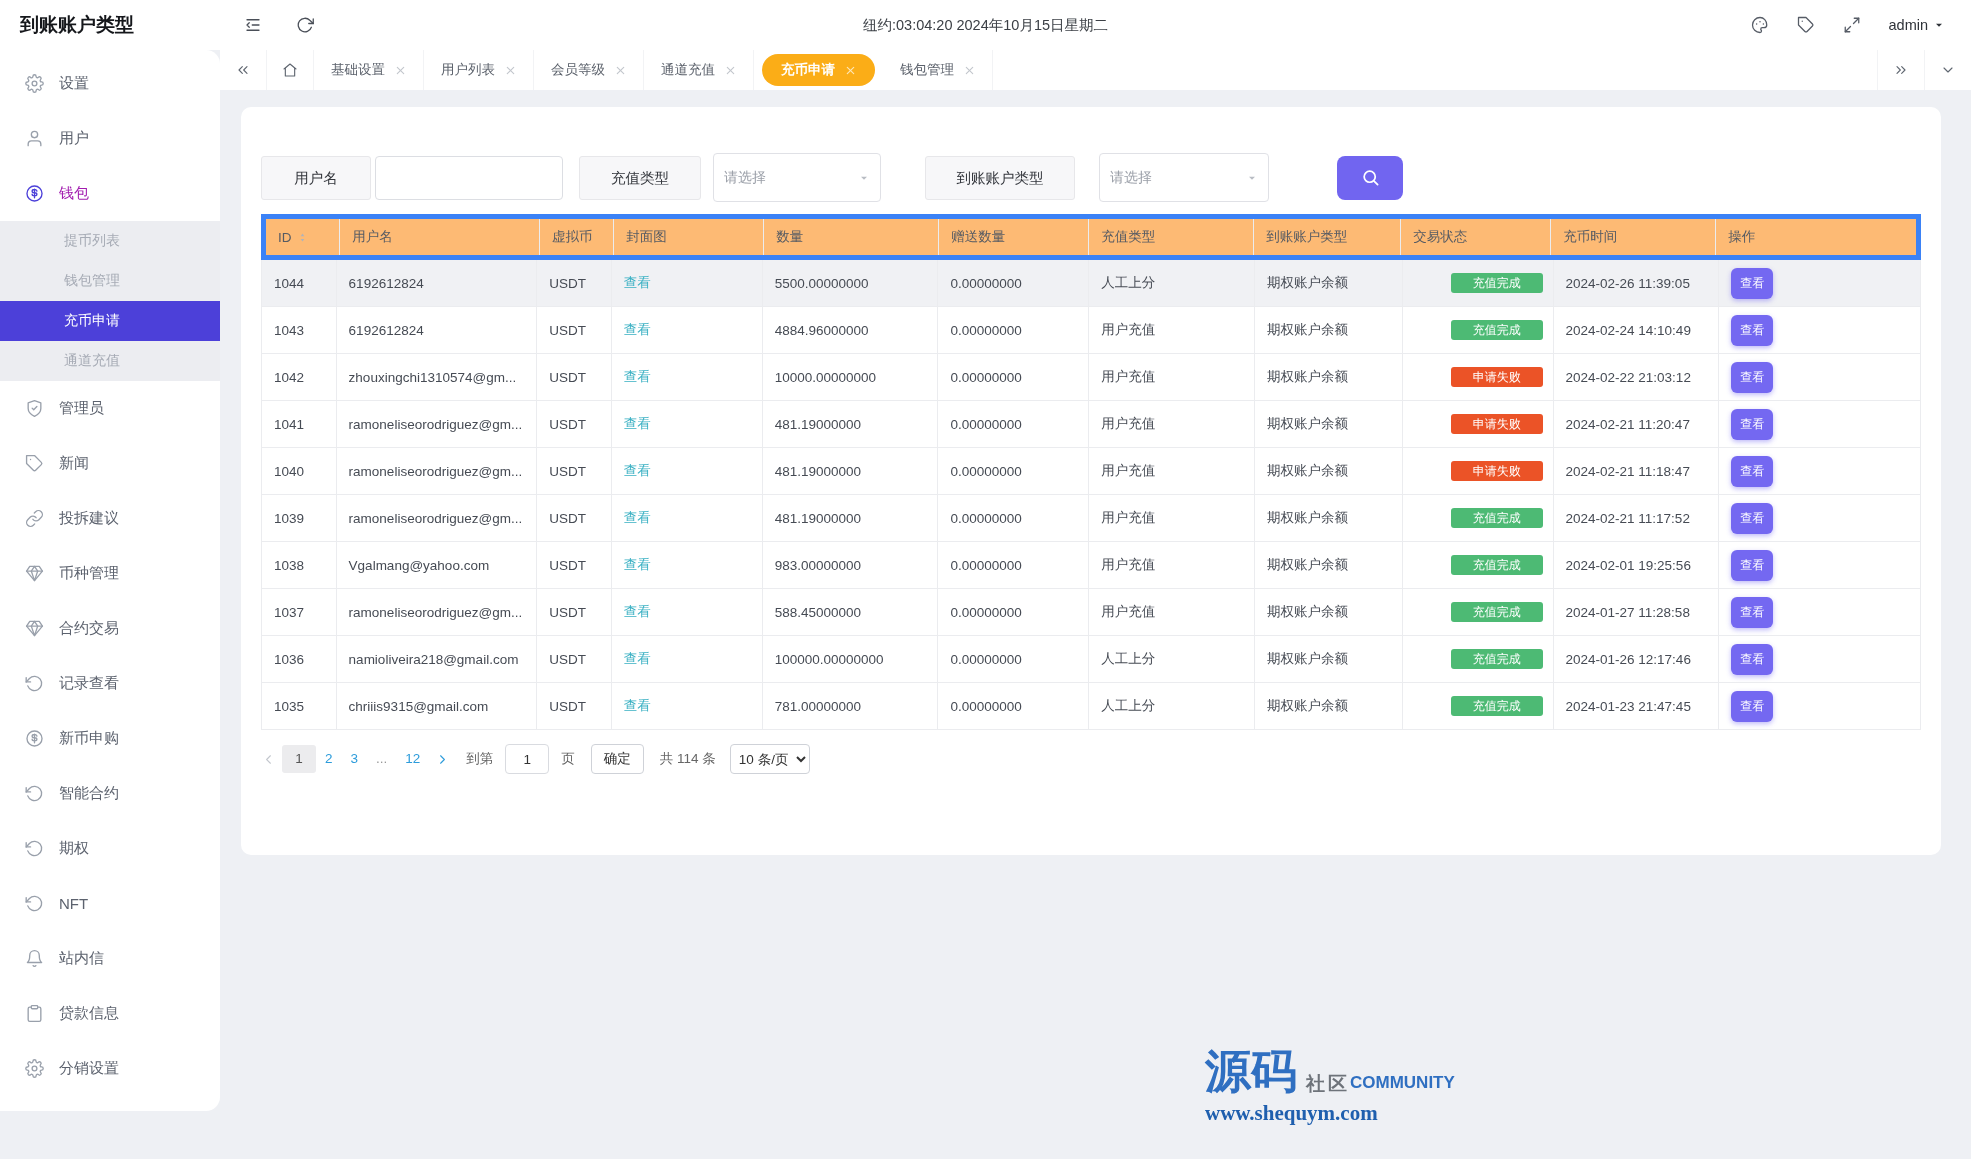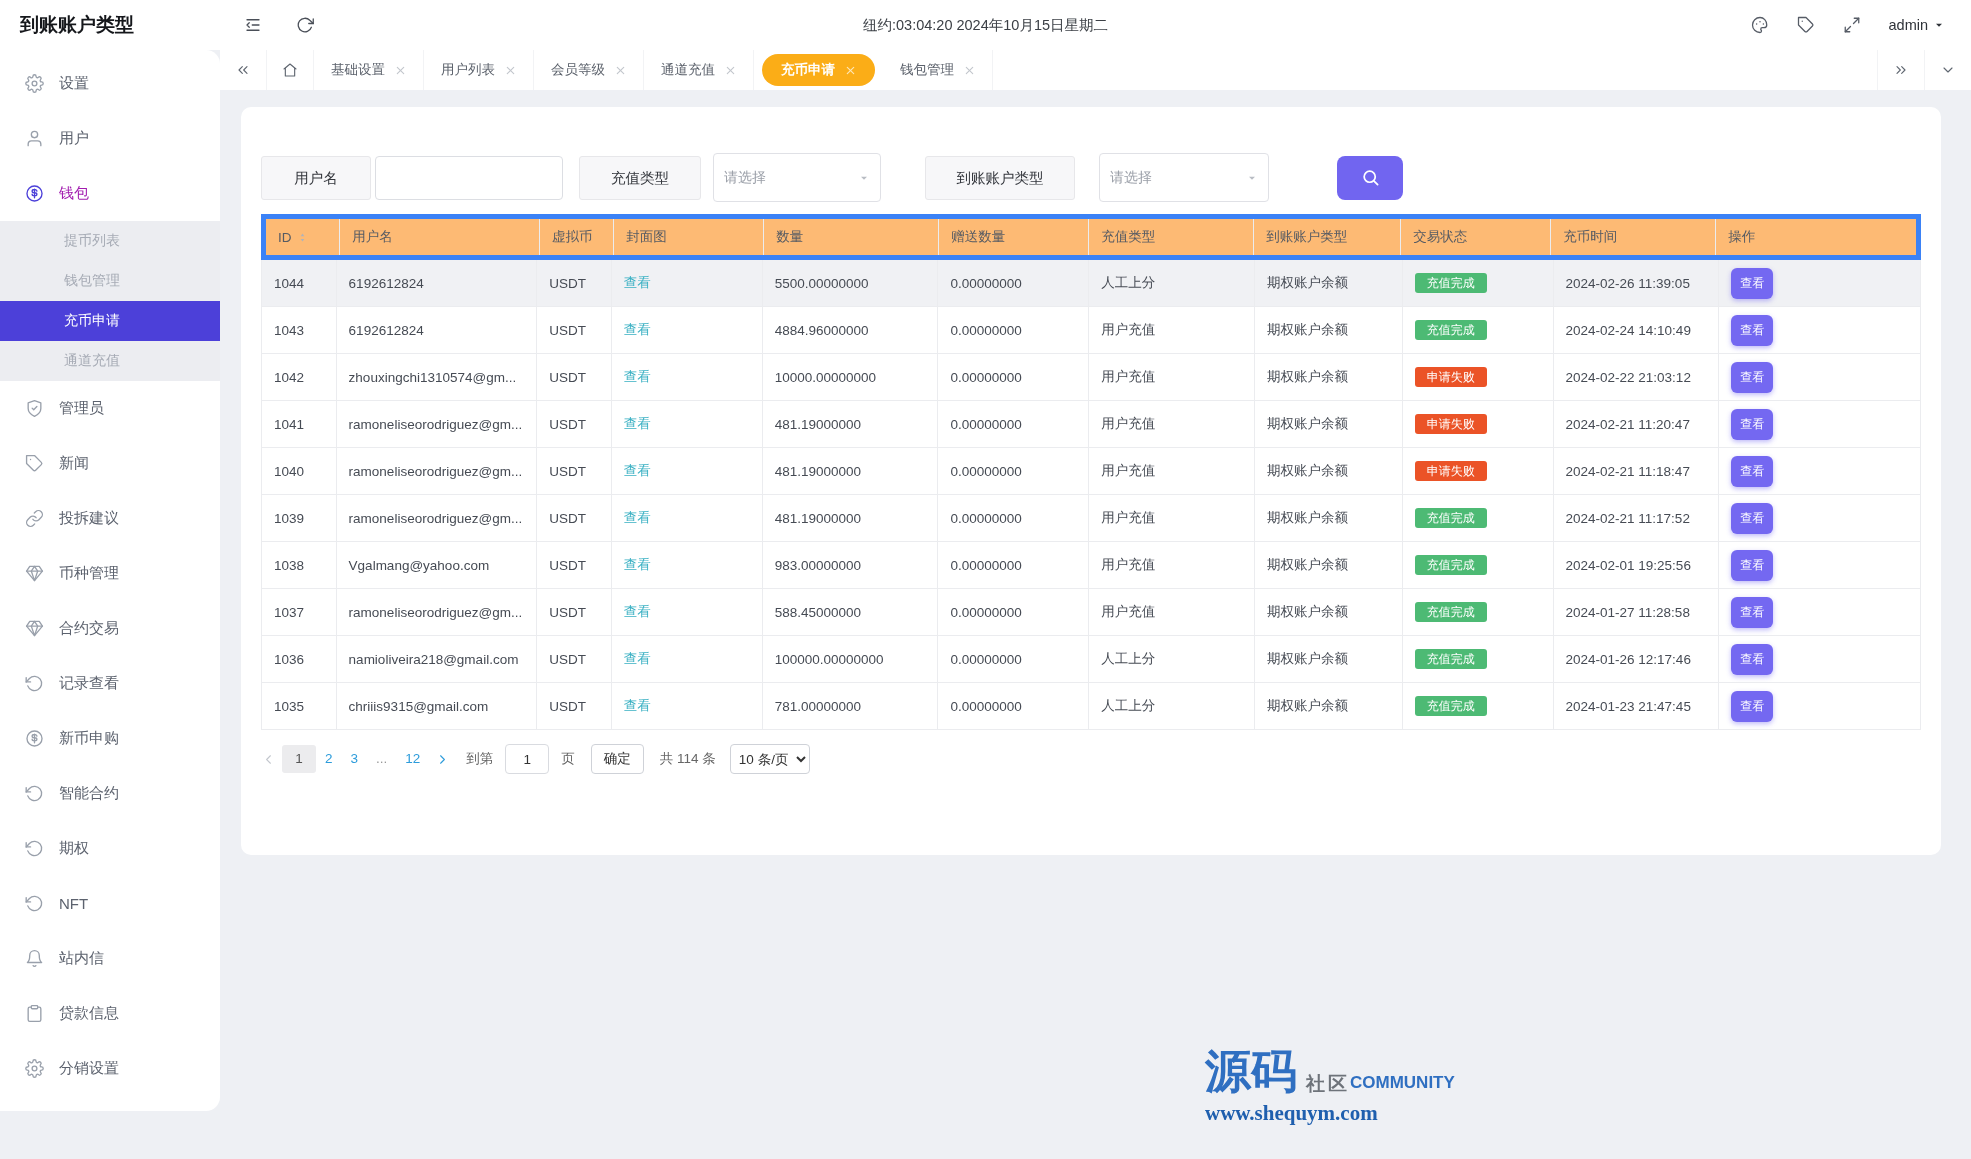--- a/index.html
+++ b/index.html
@@ -78,21 +78,21 @@
   .thead .cell{font-size:13.5px;color:#565b63;}
   .trow{display:flex;height:47px;border:1px solid #ebecef;border-top:none;box-sizing:border-box;background:#fff;}
   .trow.active{background:#f0f1f4;}
   .trow .cell{font-size:13.5px;color:#464b54;}
   .cell{display:flex;align-items:center;box-sizing:border-box;padding:0 8px 0 12px;border-right:1px solid #ebecef;overflow:hidden;white-space:nowrap;}
   .c0{width:4.5%;}.c1{width:12.1%;}.c2{width:4.5%;}.c3{width:9.1%;}.c4{width:10.6%;}.c5{width:9.1%;}
   .c6{width:10%;}.c7{width:8.9%;}.c8{width:9.1%;}.c9{width:10%;}.c10{flex:1;border-right:none;}
   .sort-ic{display:inline-flex;margin-left:5px;color:#b0b3ba;}
   .sort-ic svg{width:11px;height:11px;}
   .link-view{color:#39b0c3;cursor:pointer;text-decoration:none;font-size:13.5px;}
-  .badge{color:#fff;font-size:12px;padding:4px 12px;border-radius:3px;line-height:1;}
+  .badge{color:#fff;font-size:12px;padding:4px 22px;border-radius:3px;line-height:1;margin-left:36px;}
   .badge.success{background:#4dba74;}
   .badge.fail{background:#eb5327;}
   .act-btn{background:#7468f1;color:#fff;border:none;border-radius:6px;padding:7px 9px;font-size:12px;cursor:pointer;box-shadow:0 2px 5px rgba(116,104,241,.45);}
 
   
   .pager{display:flex;align-items:center;margin-top:14px;font-size:13.5px;color:#666;gap:6px;}
   .pg-arrow{display:inline-flex;align-items:center;cursor:pointer;}
   .pg-arrow svg{width:15px;height:15px;}
   .pg-arrow.prev{color:#c3c7ce;}
   .pg-arrow.next{color:#2d9cdb;margin-right:10px;}

